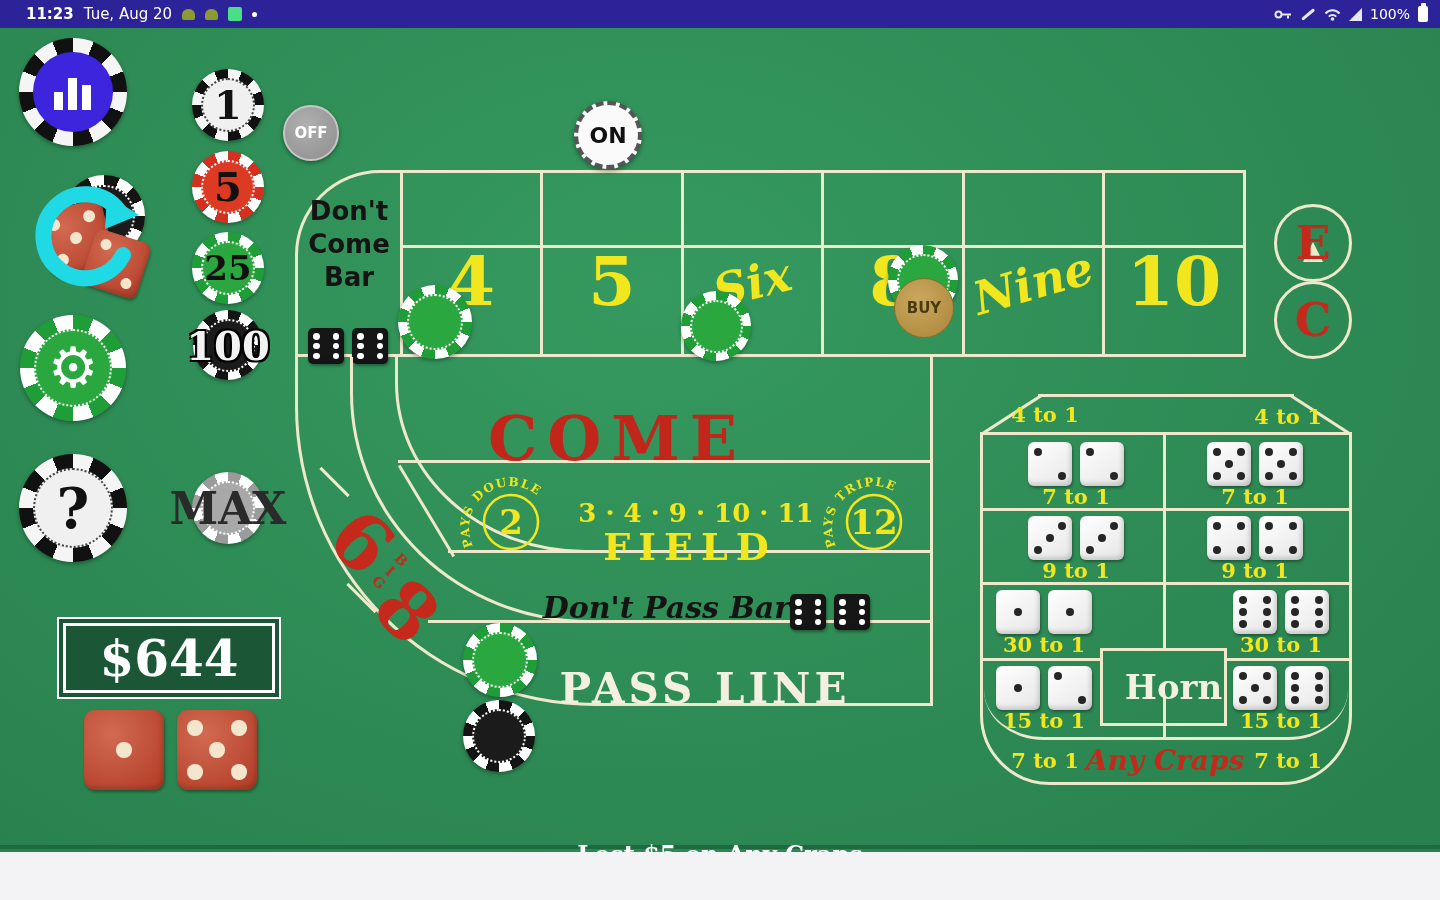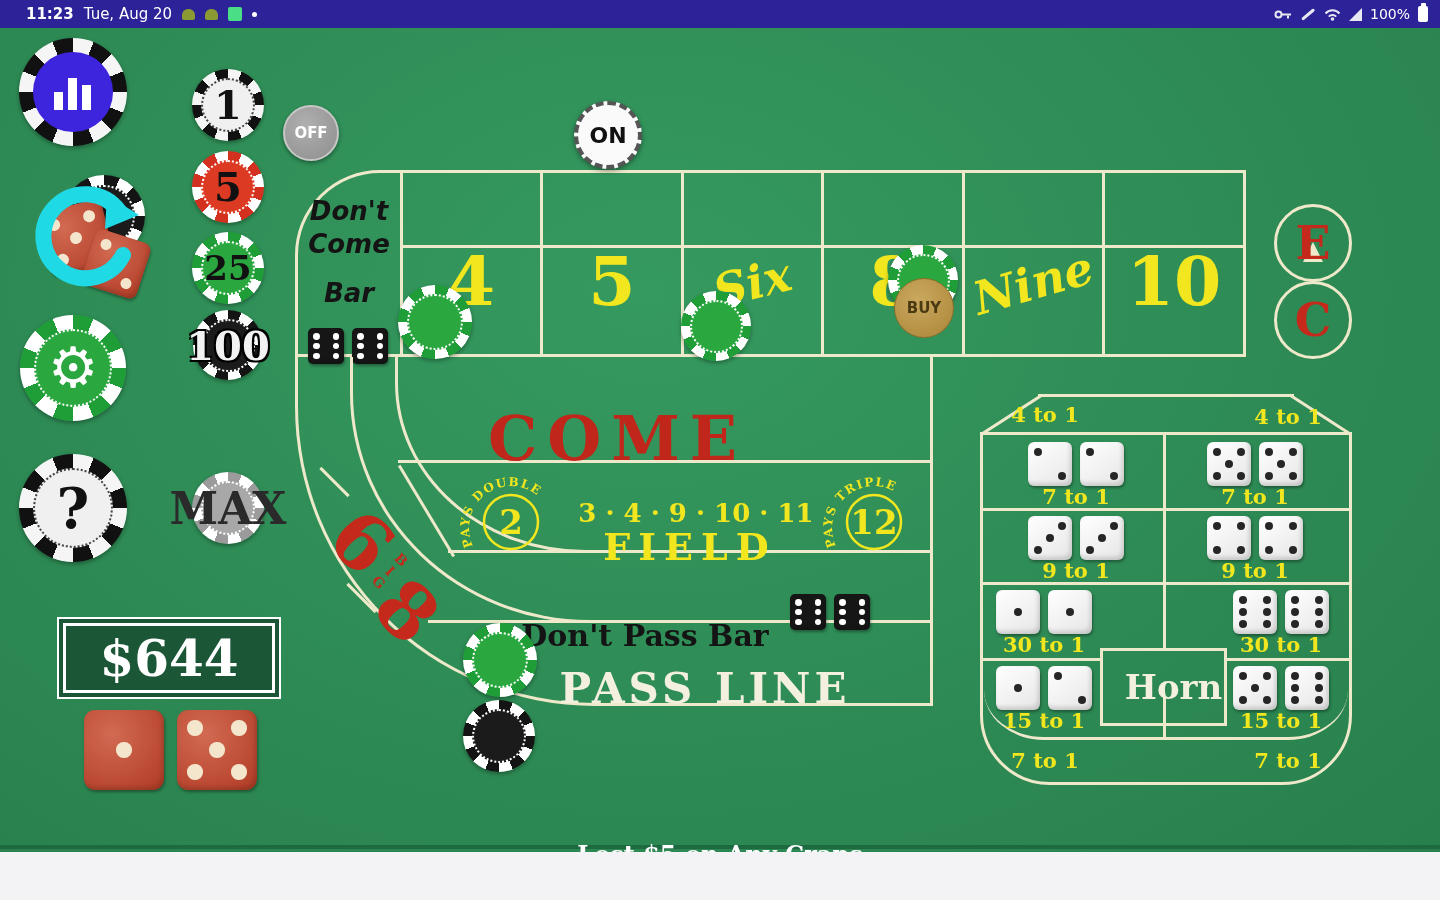--- a/index.html
+++ b/index.html
@@ -57,23 +57,23 @@
 
   .serif{font-family:"DejaVu Serif","Liberation Serif",serif;}
   .yellow{color:#f2e71e;}
   .pt-label{position:absolute;left:0;right:0;top:74px;text-align:center;font-family:"DejaVu Serif","Liberation Serif",serif;font-weight:bold;color:#f2e71e;}
   .pt-big{font-size:68px;line-height:1;}
   .pt-script{font-size:46px;font-style:italic;line-height:1.6;}
 
   .come-label{position:absolute;left:350px;top:374px;width:535px;text-align:center;font-size:62px;font-weight:bold;color:#c1261b;letter-spacing:10px;}
   .field-nums{position:absolute;left:553px;top:470px;width:286px;text-align:center;font-size:26px;font-weight:bold;color:#f2e71e;}
   .field-label{position:absolute;left:540px;top:496px;width:300px;text-align:center;font-size:38px;font-weight:bold;color:#f2e71e;letter-spacing:8px;}
-  .dp-label{position:absolute;left:500px;top:562px;width:290px;text-align:center;font-size:30px;font-weight:bold;color:#141414;margin-top:28px;}
+  .dp-label{position:absolute;left:500px;top:562px;width:290px;text-align:right;font-size:30px;font-weight:bold;font-style:italic;color:#141414;}
   .pl-label{position:absolute;left:540px;top:636px;width:330px;text-align:center;font-size:42px;font-weight:bold;color:#f4f0e0;letter-spacing:4px;}
-  .dc-line{position:absolute;left:295px;width:108px;text-align:center;font-size:26px;font-weight:bold;font-style:italic;color:#141414;line-height:1;}
+  .dc-line{position:absolute;left:295px;width:108px;text-align:center;font-size:26px;font-weight:bold;color:#141414;line-height:1;}
 
   .big68{position:absolute;left:290px;top:488px;width:200px;height:110px;transform:rotate(45deg);display:flex;align-items:center;justify-content:center;gap:8px;color:#c4291b;}
   .big68 .six,.big68 .eight{font-size:76px;font-weight:bold;line-height:1;}
   .big68 .bigcol{display:flex;flex-direction:column;align-items:center;font-size:14px;font-weight:bold;line-height:1.15;}
 
   .ec-circle{position:absolute;width:78px;height:78px;border:3px solid #efe9cb;border-radius:50%;display:flex;align-items:center;justify-content:center;font-size:46px;font-weight:bold;color:#c4291b;box-sizing:border-box;}
   .ec-pointer{position:absolute;left:1303px;top:214px;width:0;height:0;border-left:10px solid transparent;border-right:10px solid transparent;border-bottom:20px solid #efe9cb;}
 
   .odds{position:absolute;text-align:center;font-family:"DejaVu Serif","Liberation Serif",serif;font-weight:bold;color:#f2e71e;font-size:21px;}
   .prop-script{font-family:"DejaVu Serif","Liberation Serif",serif;font-weight:bold;font-style:italic;color:#c4291b;text-align:center;position:absolute;}
@@ -129,21 +129,21 @@
       <span class="sb-pct">100%</span>
       <span class="battery"></span>
     </div>
   </div>
 
   <div class="felt">
 
     <div class="cell" style="left:295px;top:142px;width:108px;height:187px;border-top-left-radius:85px;"></div>
     <div class="dc-line" style="top:170px;">Don't</div>
     <div class="dc-line" style="top:203px;">Come</div>
-    <div class="dc-line" style="top:236px;margin-top:16px;">Bar</div>
+    <div class="dc-line" style="top:236px;">Bar</div>
     <div class="dice-pair black-dice bar-dice-dc">
         <div class="die">
           <span class="pip tl"></span>
           <span class="pip tr"></span>
           <span class="pip ml"></span>
           <span class="pip mr"></span>
           <span class="pip bl"></span>
           <span class="pip br"></span>
         </div>
         <div class="die">
@@ -379,20 +379,21 @@
           <span class="pip tr"></span>
           <span class="pip ml"></span>
           <span class="pip mr"></span>
           <span class="pip bl"></span>
           <span class="pip br"></span>
         </div>
       </div>
     <div class="odds" style="left:1221px;top:680px;width:120px;">15 to 1</div>
 
     <div class="odds" style="left:995px;top:720px;width:100px;">7 to 1</div>
+    <div class="prop-script" style="left:1075px;top:716px;width:180px;font-size:28px;">Any Craps</div>
     <div class="odds" style="left:1238px;top:720px;width:100px;">7 to 1</div>
 
     <div class="puck on">ON</div>
     <div class="puck off">OFF</div>
 
     <div class="chip indigo" style="left:19px;top:10px;width:108px;height:108px;">
       <div class="face">
         <svg width="46" height="40">
           <rect x="4" y="20" width="9" height="18" fill="#fff"></rect>
             <rect x="18" y="6" width="9" height="32" fill="#fff"></rect>

